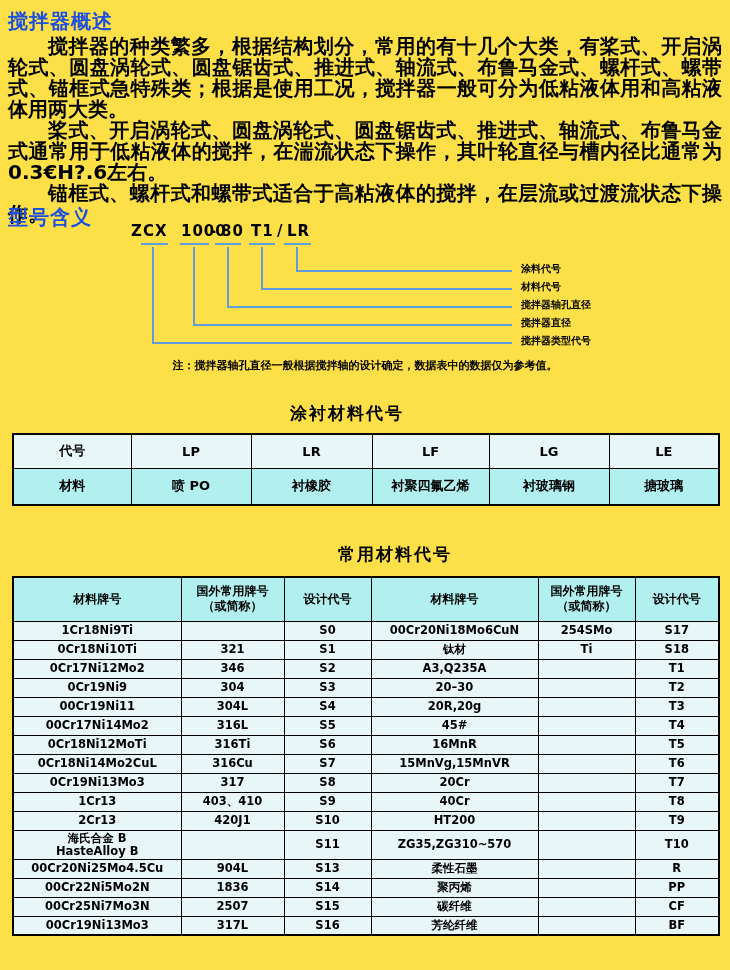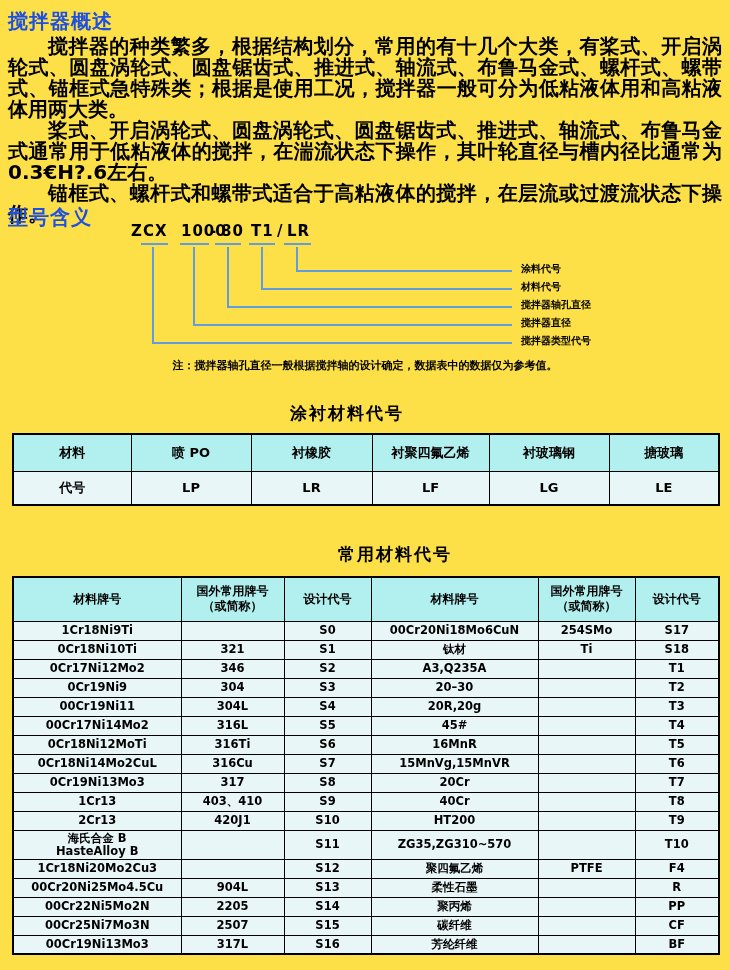--- a/index.html
+++ b/index.html
@@ -107,34 +107,34 @@
     <colgroup>
       <col style="width:118px">
         <col style="width:120px">
         <col style="width:121px">
       <col style="width:117px">
         <col style="width:120px">
         <col style="width:110px">
     </colgroup>
     <tbody>
         <tr>
+      <td>代号</td>
+      <td>LP</td>
+      <td>LR</td>
+      <td>LF</td>
+      <td>LG</td>
+      <td>LE</td>
+    </tr>
+    <tr>
       <th>材料</th>
       <th>喷 PO</th>
       <th>衬橡胶</th>
       <th>衬聚四氟乙烯</th>
       <th>衬玻璃钢</th>
       <th>搪玻璃</th>
-    </tr>
-    <tr>
-      <td>代号</td>
-      <td>LP</td>
-      <td>LR</td>
-      <td>LF</td>
-      <td>LG</td>
-      <td>LE</td>
     </tr>
   </tbody>
     </table>
 
   <div class="tbl-title" id="tbl2-title">常用材料代号</div>
   <table id="tbl2">
     <colgroup>
       <col style="width:168px">
         <col style="width:103px">
         <col style="width:87px">
@@ -258,41 +258,33 @@
         <tr>
           <td>海氏合金 B
 HasteAlloy B</td>
           <td></td>
           <td>S11</td>
           <td>ZG35,ZG310~570</td>
           <td></td>
           <td>T10</td>
         </tr>
 
-        <tr>
-          <td>1Cr18Ni20Mo2Cu3</td>
-          <td></td>
-          <td>S12</td>
-          <td>聚四氟乙烯</td>
-          <td>PTFE</td>
-          <td>F4</td>
-        </tr>
 
         <tr>
           <td>00Cr20Ni25Mo4.5Cu</td>
           <td>904L</td>
           <td>S13</td>
           <td>柔性石墨</td>
           <td></td>
           <td>R</td>
         </tr>
 
         <tr>
           <td>00Cr22Ni5Mo2N</td>
-          <td>2205</td>
+          <td>1836</td>
           <td>S14</td>
           <td>聚丙烯</td>
           <td></td>
           <td>PP</td>
         </tr>
 
         <tr>
           <td>00Cr25Ni7Mo3N</td>
           <td>2507</td>
           <td>S15</td>

